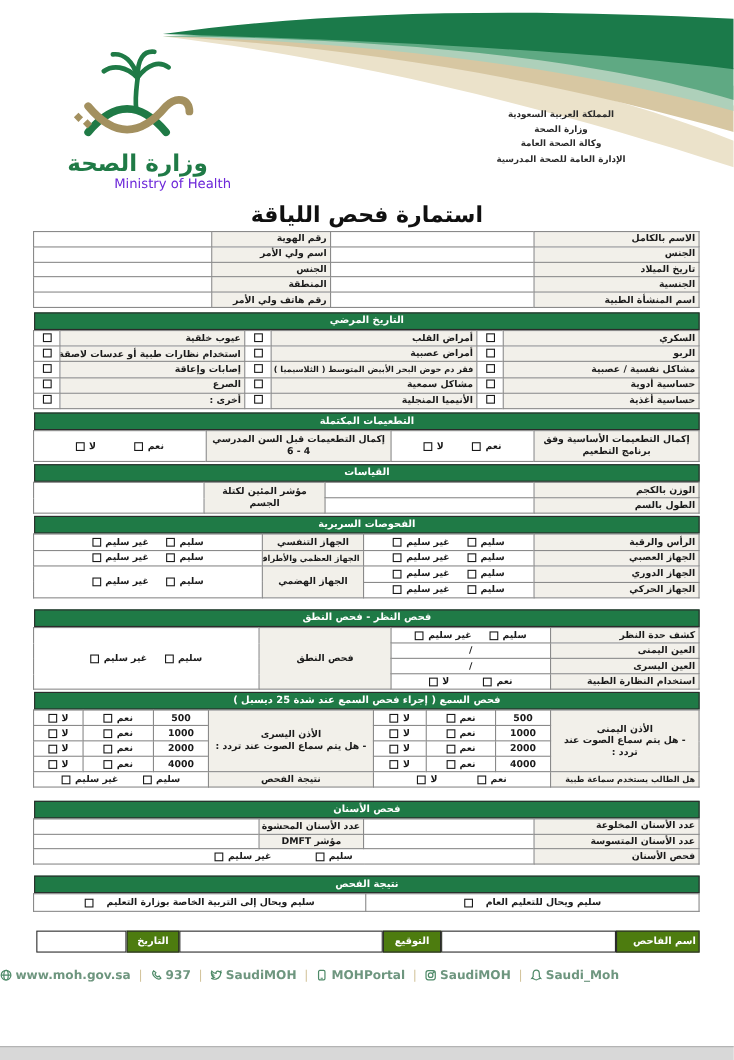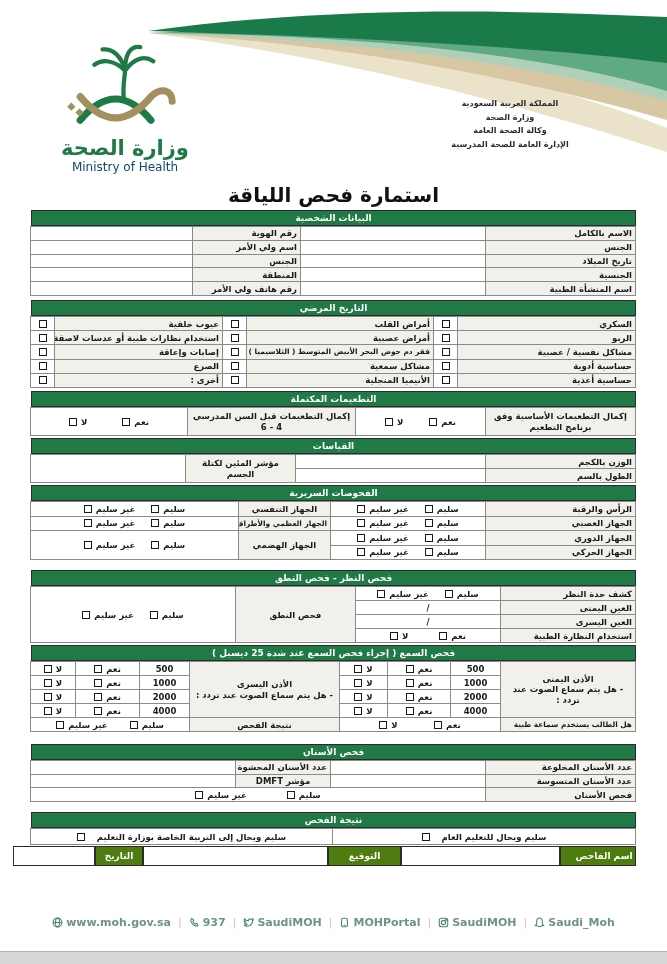--- a/index.html
+++ b/index.html
@@ -5,21 +5,21 @@
   * { box-sizing: border-box; }
   html,body { margin:0; padding:0; }
   body {
     width:667px; height:964px; position:relative; overflow:hidden;
     background:#ffffff; font-family:"DejaVu Sans", sans-serif;
   }
   
   .swoosh { position:absolute; top:0; left:0; }
   .logo { position:absolute; top:40px; left:40px; width:170px; text-align:center; }
   .logo-ar { font-size:21px; font-weight:bold; color:#1f7a46; line-height:24px; }
-  .logo-en { font-size:12px; color:#0c4a6e; line-height:15px; }
+  .logo-en { font-size:12px; color:#6d28d9; line-height:15px;text-align:right; }
   .org { position:absolute; top:97px; left:370px; width:280px; text-align:center;
          direction:rtl; font-size:8px; font-weight:bold; color:#2b2b2b; line-height:13.5px; }
   .title { position:absolute; top:183px; left:0; right:0; text-align:center;
            font-size:20px; font-weight:bold; color:#101010; }
   
   .form-area { position:absolute; top:210px; right:31px; left:31px; direction:rtl; }
   .bar { height:16px; line-height:15px; background:#1f7a46; color:#fff; font-size:9px;
          font-weight:bold; text-align:center; border:1px solid #2b2b2b; }
   table { width:100%; border-collapse:collapse; table-layout:fixed; direction:rtl;
           border:1px solid #2b2b2b; }
@@ -36,22 +36,22 @@
   .pairs { display:flex; align-items:center; justify-content:center; gap:16px; }
   .pairs.spread { justify-content:space-evenly; gap:0; }
   .grp { display:inline-flex; align-items:center; gap:4px; }
   
   .sig { position:absolute; top:846px; right:31px; left:31px; height:20px; display:flex; direction:rtl; }
   .sg { height:20px; display:flex; align-items:center; justify-content:center; flex:none; }
   .sglab { background:#4d7c0f; color:#fff; font-size:9px; font-weight:bold; border:1px solid #2b2b2b; }
   .sgbox { background:#fff; border:1px solid #2b2b2b; }
   
   .footer { position:absolute; top:880px; left:0; right:0; display:flex; direction:ltr;
-            justify-content:center; align-items:center; gap:7px; font-size:11px;
-            color:#6e967f; font-weight:bold;margin-top:36px; }
+            justify-content:flex-start; align-items:center; gap:7px; font-size:11px;
+            color:#6e967f; font-weight:bold; }
   .fitem { display:flex; align-items:center; gap:3px; }
   .fsep { color:#d3c49c; font-weight:normal; }
   .ficon { width:11px; height:11px; stroke:#4e8a68; fill:none; stroke-width:1.1; }
   .bottom-edge { position:absolute; bottom:0; left:0; right:0; height:13px;
                  background:#d8d8d8; border-top:1px solid #b0b0b0; }
 </style>
 </head>
 <body>
 
 <svg class="swoosh" width="667" height="165" viewBox="0 0 667 165">
@@ -87,21 +87,20 @@
   <div>وزارة الصحة</div>
   <div>وكالة الصحة العامة</div>
   <div>الإدارة العامة للصحة المدرسية</div>
 </div>
 
 <div class="title">استمارة فحص اللياقة</div>
 
 <div class="form-area">
 
   <div class="sec">
-    <div class="bar">البيانات الشخصية</div>
     <table style="height:70px;">
       <colgroup>
           <col style="width:150px">
           <col style="width:185px">
           <col style="width:108px">
           <col style="width:162px">
         </colgroup>
       <tbody>
           <tr>
         <td class="lab">الاسم بالكامل</td>
@@ -662,21 +661,21 @@
       </tr>
     </tbody>
       </table>
   </div>
 
 </div>
 
 <div class="sig">
   <div class="sg sglab" style="width:76px;padding-left:12px;">اسم الفاحص</div>
   <div class="sg sgbox" style="width:159px;"></div>
-  <div class="sg sglab" style="width:73px;">التوقيع</div>
+  <div class="sg sglab" style="width:53px;">التوقيع</div>
   <div class="sg sgbox" style="width:185px;"></div>
   <div class="sg sglab" style="width:48px;">التاريخ</div>
   <div class="sg sgbox" style="width:82px;"></div>
 </div>
 
 <div class="footer">
   <span class="fitem">
     <svg class="ficon" viewBox="0 0 11 11">
         <circle cx="5.5" cy="5.5" r="4.4"></circle>
         <ellipse cx="5.5" cy="5.5" rx="2" ry="4.4"></ellipse>

